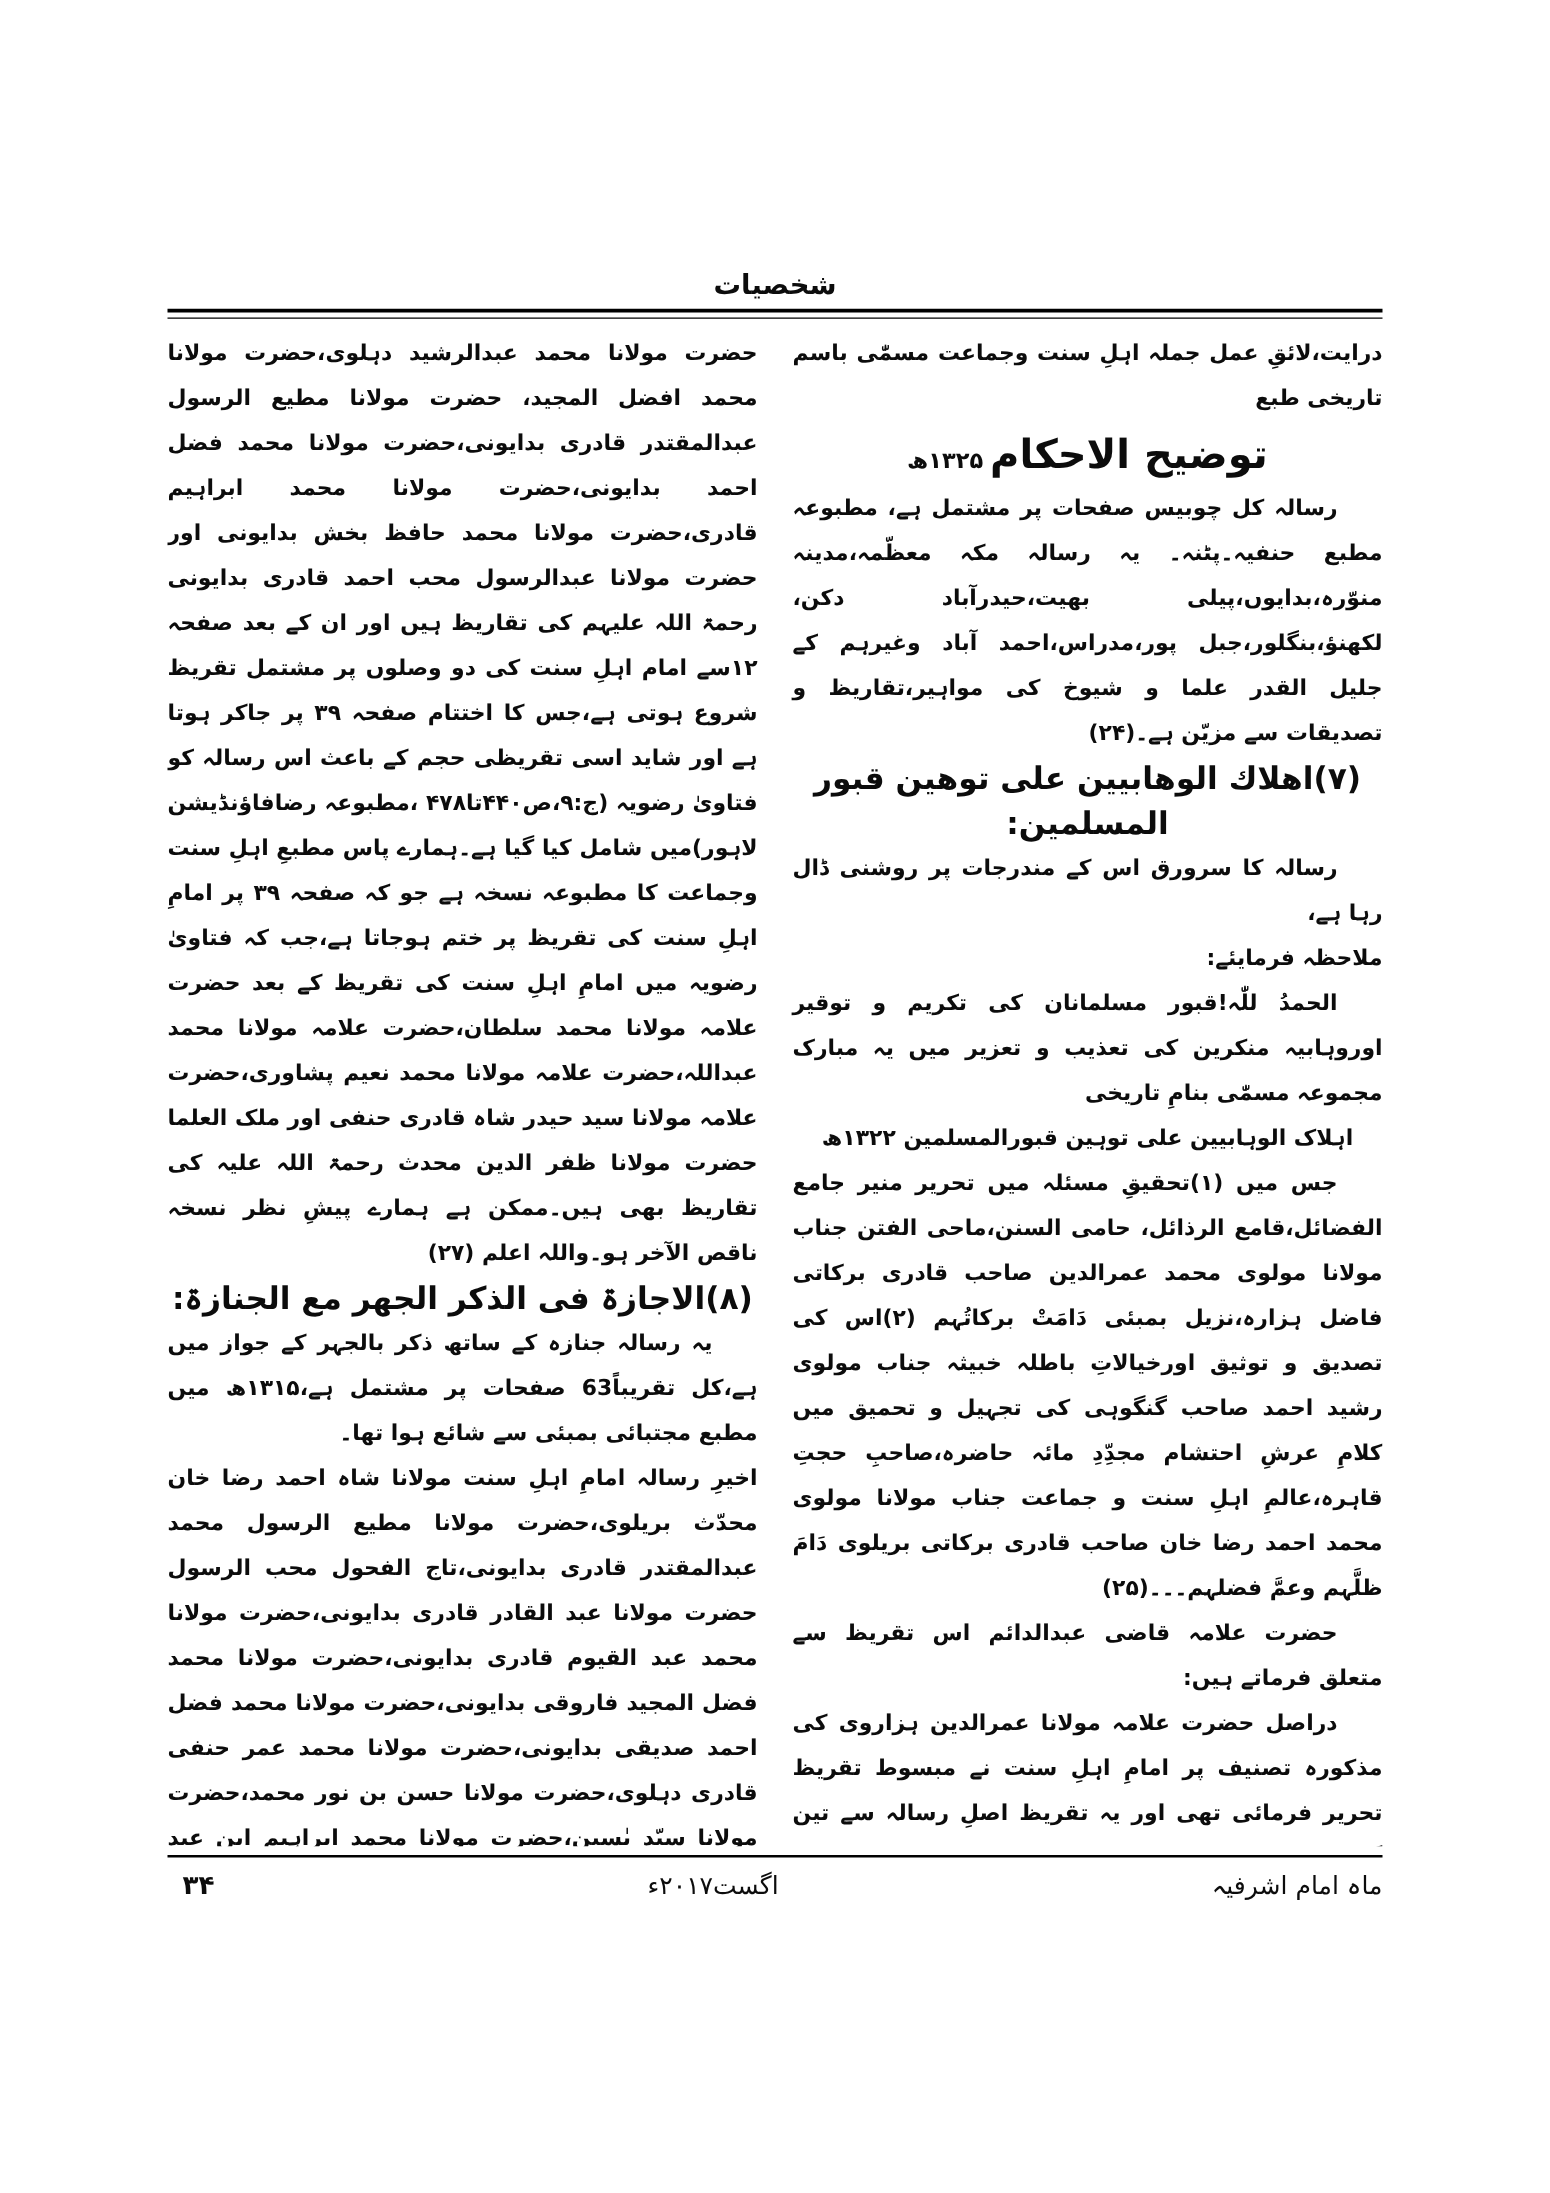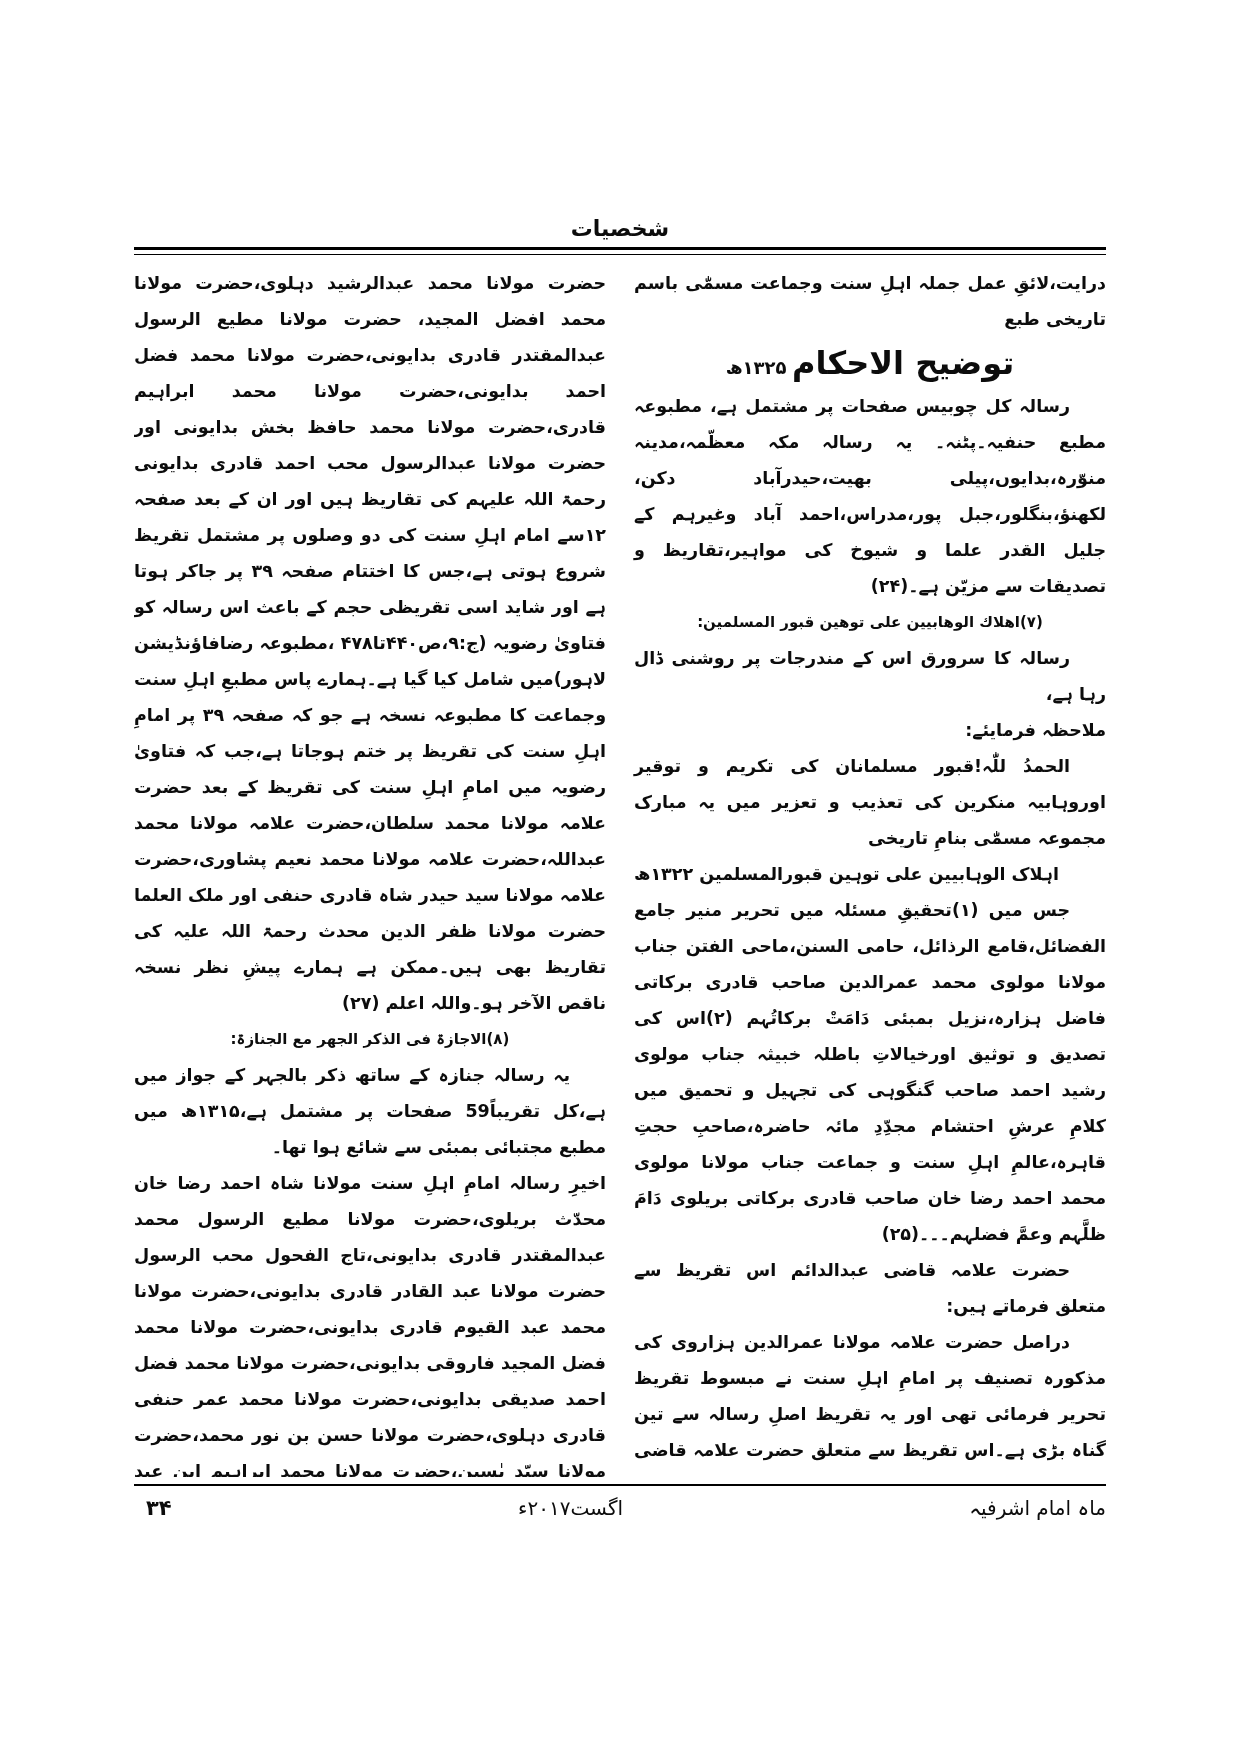--- a/index.html
+++ b/index.html
@@ -17,22 +17,22 @@
     letter-spacing:.5px;
   }
   .rule-double{height:4px;border-top:3px solid #000;border-bottom:1.4px solid #000;margin-top:3px;}
   .cols{display:flex;gap:28px;margin-top:10px;height:1212px;overflow:hidden;}
   .col{width:472px;font-size:17.5px;line-height:36px;text-align:justify;direction:rtl;}
   .col p{margin:0;font-weight:bold;}
   .ind{text-indent:36px;}
   .h1row{text-align:center;margin:4px 0 2px;white-space:nowrap;}
   .h1main{font-size:32px;font-weight:bold;line-height:44px;}
   .h1suffix{font-size:18px;font-weight:bold;}
-  .h2{font-weight:bold;font-size:15px;text-align:center;}
-  .centerline{text-align:left;}
+  .h2{font-weight:bold;font-size:25px;text-align:center;}
+  .centerline{text-align:center;}
   .shortline{text-align:right;}
   .footer{position:absolute;top:1484px;right:134px;width:972px;}
   .rule-single{border-top:2.5px solid #000;}
   .footer-row{display:flex;justify-content:space-between;align-items:baseline;
     font-size:20px;line-height:44px;}
   .footer-page{font-weight:bold;font-size:21px;margin-left:12px;}
 </style>
 </head>
 <body>
 
@@ -59,21 +59,21 @@
         <p class="ind">جس میں (۱)تحقیقِ مسئلہ میں تحریر منیر جامع الفضائل،قامع الرذائل، حامی السنن،ماحی الفتن جناب مولانا مولوی محمد عمرالدین صاحب قادری برکاتی فاضل ہزارہ،نزیل بمبئی دَامَتْ برکاتُہم (۲)اس کی تصدیق و توثیق اورخیالاتِ باطلہ خبیثہ جناب مولوی رشید احمد صاحب گنگوہی کی تجہیل و تحمیق میں کلامِ عرشِ احتشام مجدِّدِ مائہ حاضرہ،صاحبِ حجتِ قاہرہ،عالمِ اہلِ سنت و جماعت جناب مولانا مولوی محمد احمد رضا خان صاحب قادری برکاتی بریلوی دَامَ ظلَّہم وعمَّ فضلہم۔۔۔(۲۵)</p>
         <p class="ind">حضرت علامہ قاضی عبدالدائم اس تقریظ سے متعلق فرماتے ہیں:</p>
         <p class="ind">دراصل حضرت علامہ مولانا عمرالدین ہزاروی کی مذکورہ تصنیف پر امامِ اہلِ سنت نے مبسوط تقریظ تحریر فرمائی تھی اور یہ تقریظ اصلِ رسالہ سے تین گناہ بڑی ہے۔اس تقریظ سے متعلق حضرت علامہ قاضی عبدالدائم صاحب کی رائے نقل کیے دیتے ہیں۔</p>
         <p class="ind">''میرے حقیقی ناناجان حضرت قاضی عمر الدین ہزاروی رحمۃ اللہ تعالیٰ علیہ نے مسلمانوں کے قدیم قبرستانوں کی تعظیم و تکریم اور ان میں عمارات بنانے کی ممانعت پر ایک مختصر رسالہ لکھا اور اعلی حضرت کی خدمت میں بغرض تقریظ پیش کیا،اعلی حضرت کے من کو چند صفحات کا وہ رسالہ اس قدر بھایا کہ اس سے کئی گناہ بڑی تقریظ لکھ دی۔''(۲۶)</p>
 
       </div>
 
       <div class="col">
         <p>حضرت مولانا محمد عبدالرشید دہلوی،حضرت مولانا محمد افضل المجید، حضرت مولانا مطیع الرسول عبدالمقتدر قادری بدایونی،حضرت مولانا محمد فضل احمد بدایونی،حضرت مولانا محمد ابراہیم قادری،حضرت مولانا محمد حافظ بخش بدایونی اور حضرت مولانا عبدالرسول محب احمد قادری بدایونی رحمۃ اللہ علیہم کی تقاریظ ہیں اور ان کے بعد صفحہ ۱۲سے امام اہلِ سنت کی دو وصلوں پر مشتمل تقریظ شروع ہوتی ہے،جس کا اختتام صفحہ ۳۹ پر جاکر ہوتا ہے اور شاید اسی تقریظی حجم کے باعث اس رسالہ کو فتاویٰ رضویہ (ج:۹،ص۴۴۰تا۴۷۸ ،مطبوعہ رضافاؤنڈیشن لاہور)میں شامل کیا گیا ہے۔ہمارے پاس مطبعِ اہلِ سنت وجماعت کا مطبوعہ نسخہ ہے جو کہ صفحہ ۳۹ پر امامِ اہلِ سنت کی تقریظ پر ختم ہوجاتا ہے،جب کہ فتاویٰ رضویہ میں امامِ اہلِ سنت کی تقریظ کے بعد حضرت علامہ مولانا محمد سلطان،حضرت علامہ مولانا محمد عبداللہ،حضرت علامہ مولانا محمد نعیم پشاوری،حضرت علامہ مولانا سید حیدر شاہ قادری حنفی اور ملک العلما حضرت مولانا ظفر الدین محدث رحمۃ اللہ علیہ کی تقاریظ بھی ہیں۔ممکن ہے ہمارے پیشِ نظر نسخہ ناقص الآخر ہو۔واللہ اعلم (۲۷)</p>
         <p class="h2">(۸)الاجازۃ فی الذکر الجھر مع الجنازۃ:</p>
-        <p class="ind">یہ رسالہ جنازہ کے ساتھ ذکر بالجہر کے جواز میں ہے،کل تقریباً59 صفحات پر مشتمل ہے،۱۳۱۵ھ میں مطبع مجتبائی بمبئی سے شائع ہوا تھا۔</p>
+        <p class="ind">یہ رسالہ جنازہ کے ساتھ ذکر بالجہر کے جواز میں ہے،کل تقریباً63 صفحات پر مشتمل ہے،۱۳۱۵ھ میں مطبع مجتبائی بمبئی سے شائع ہوا تھا۔</p>
         <p>اخیرِ رسالہ امامِ اہلِ سنت مولانا شاہ احمد رضا خان محدّث بریلوی،حضرت مولانا مطیع الرسول محمد عبدالمقتدر قادری بدایونی،تاج الفحول محب الرسول حضرت مولانا عبد القادر قادری بدایونی،حضرت مولانا محمد عبد القیوم قادری بدایونی،حضرت مولانا محمد فضل المجید فاروقی بدایونی،حضرت مولانا محمد فضل احمد صدیقی بدایونی،حضرت مولانا محمد عمر حنفی قادری دہلوی،حضرت مولانا حسن بن نور محمد،حضرت مولانا سیّد یٰسین،حضرت مولانا محمد ابراہیم ابن عبد الکریم التواب،حضرت مولانا سیّد غلام حسین،حضرت مولانا نجف علی خان رامپوری،حضرت مولانا میر عبد الرحمن دہلوی،حضرت مولانا محمد عبید اللہ،حضرت مولانا عبد الغفور،حضرت مولانا قاضی شیخ محمد مرگھی،حضرت مولانا احمد الجیتیگر،حضرت مولانا محمد عبدالمنعم بن الشیخ ابراہیم باعکظ،حضرت مولانا نذیر احمد خان رامپوری،حضرت مولانا سیّد مرتضی میاں بن مولوی سیّد سلطان میاں ترمذی منگلوری،حضرت مولانا شرف الدین،حضرت مولانا محمد عبد الرزاق نقشبندی،حضرت مولانا محمد اسماعیل حنفی قادری نقشبندی شاذلی،حضرت مولانا عبد الرحیم رحمۃ اللہ علیہم کی تقاریظ و تصدیقات شاملِ رسالہ ہیں۔(۲۸)</p>
       </div>
 
     </div>
   </div>
 
   <div class="footer">
     <div class="rule-single"></div>
     <div class="footer-row">
       <span>ماہ امام اشرفیہ</span>

